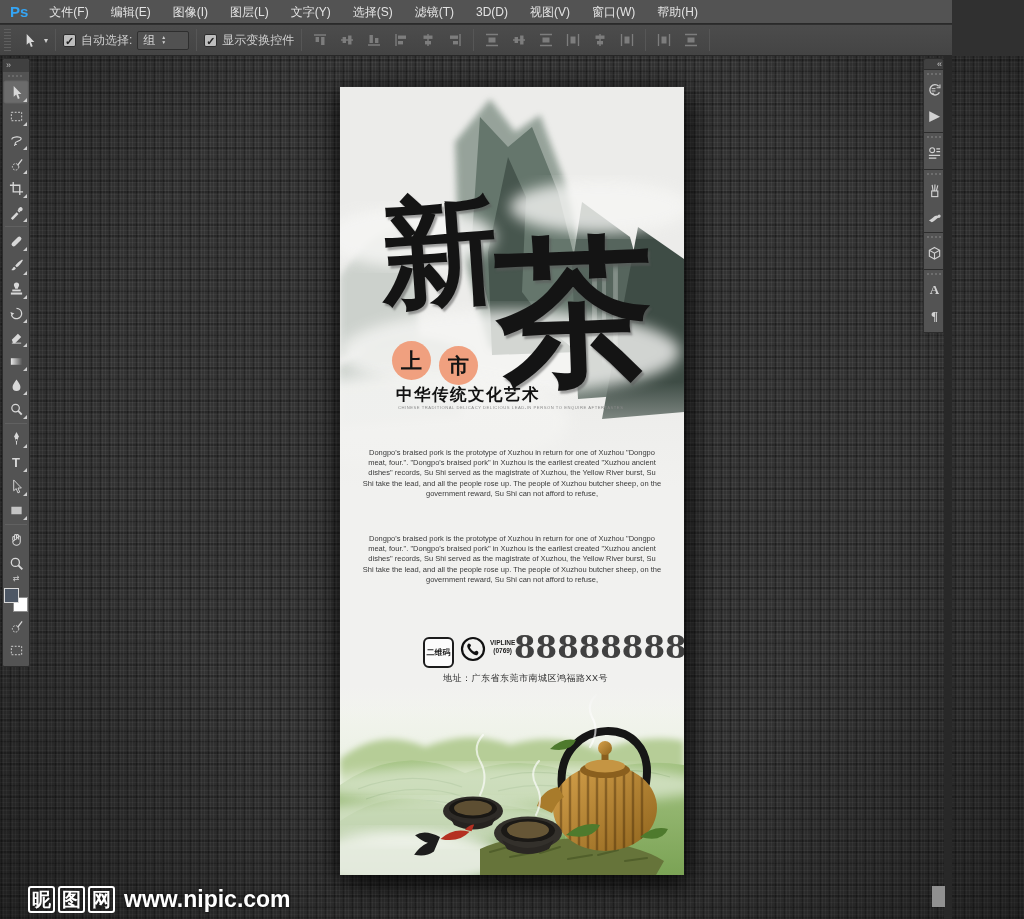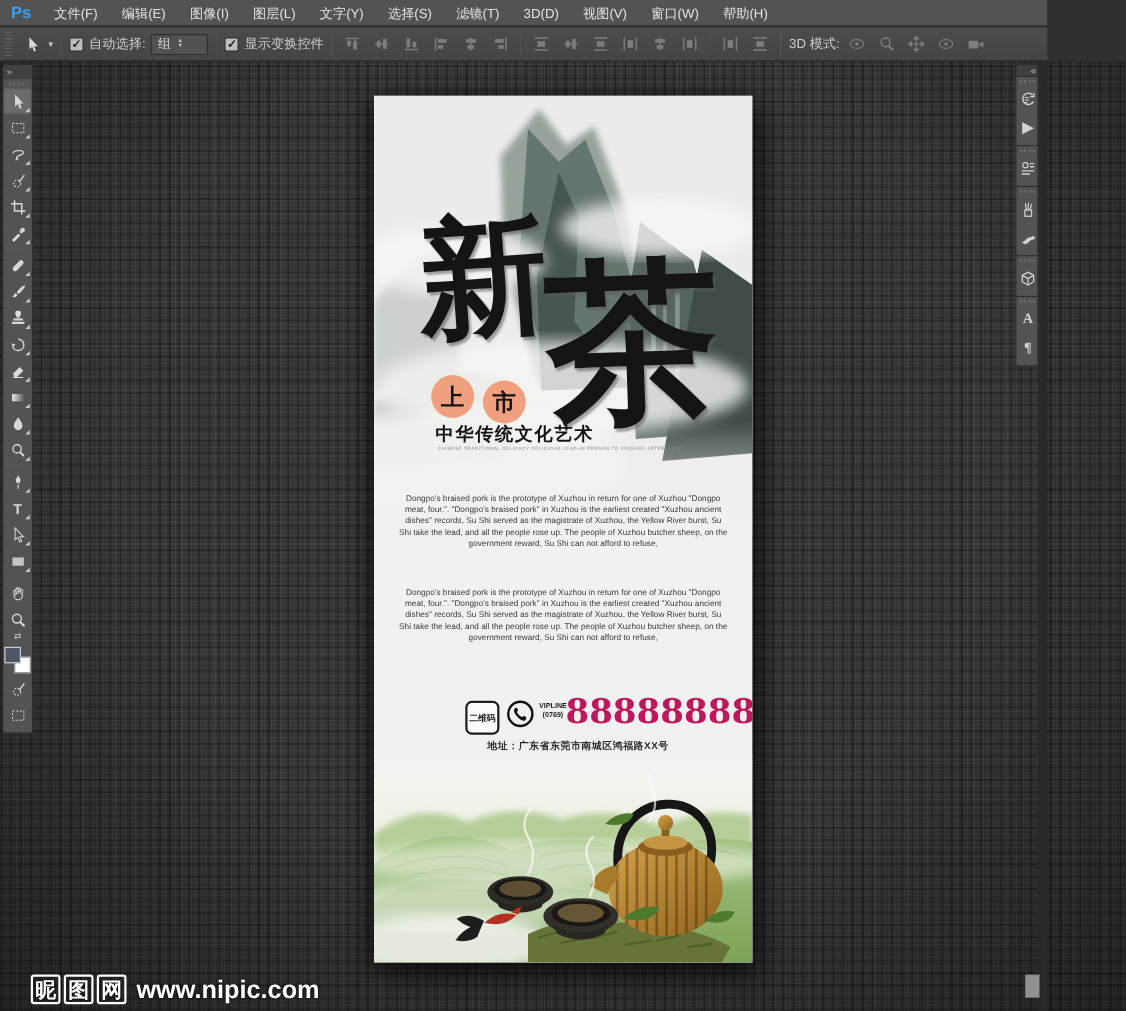--- a/index.html
+++ b/index.html
@@ -111,22 +111,22 @@
   .para-2 { top:447px; }
 
   .contact { position:absolute; left:0; top:545px; width:344px; }
   .qr-box { position:absolute; left:83px; top:5px; width:31px; height:31px; border:2px solid #1c1c1c;
     border-radius:6px; display:flex; align-items:center; justify-content:center; background:#fcfcfc; }
   .qr-box span { font-size:8px; font-weight:bold; color:#1c1c1c; letter-spacing:0; }
   .phone-ic { position:absolute; left:120px; top:4px; width:26px; height:26px; }
   .vip-block { position:absolute; left:150px; top:7px; font-size:6.5px; font-weight:bold; color:#1c1c1c;
     line-height:7.5px; text-align:center; }
   .phone-num { position:absolute; left:174px; top:-3px; font-size:31px; font-weight:bold;
-    font-family:"DejaVu Serif", serif; color:#be185d; letter-spacing:0; }
-  .addr { position:absolute; left:103px; top:40px; font-size:9px; font-weight:bold; color:#2e2e2e;
+    font-family:"DejaVu Serif", serif; color:#404040; letter-spacing:0; }
+  .addr { position:absolute; left:103px; top:40px; font-size:9px; font-weight:normal; color:#2e2e2e;
     letter-spacing:0.5px; white-space:nowrap; }
 
   
   .watermark { position:absolute; left:28px; bottom:6px; display:flex; align-items:center; gap:6px; z-index:8; }
   .wm-char { width:27px; height:27px; border:2px solid #fff; border-radius:3px; color:#fff;
     font-size:19px; font-weight:bold; display:flex; align-items:center; justify-content:center;
     text-shadow:0 0 3px rgba(0,0,0,.8); margin-right:-3px; }
   .wm-url { color:#fff; font-size:23px; font-weight:bold; text-shadow:0 0 4px rgba(0,0,0,.8); margin-left:6px; }
   .id-text { position:absolute; right:30px; bottom:14px; color:#c9c9c9; font-size:15px; z-index:8; }
   .corner-block { position:absolute; right:7px; bottom:12px; width:13px; height:21px;
@@ -373,48 +373,20 @@
             <use href="#i-dist"></use>
           </svg>
         </div>
       <div class="ico-btn">
           <svg style="transform:rotate(90deg)">
             <use href="#i-dist"></use>
           </svg>
         </div>
     </div>
     <div class="ob-sep"></div>
-    <div class="ob-group">
-      <span class="label-dim">3D 模式:</span>
-      <div class="ico-btn">
-          <svg>
-            <use href="#i-orbit"></use>
-          </svg>
-        </div>
-      <div class="ico-btn">
-          <svg>
-            <use href="#t-dodge"></use>
-          </svg>
-        </div>
-      <div class="ico-btn">
-          <svg>
-            <use href="#i-pan"></use>
-          </svg>
-        </div>
-      <div class="ico-btn">
-          <svg>
-            <use href="#i-orbit"></use>
-          </svg>
-        </div>
-      <div class="ico-btn">
-          <svg>
-            <use href="#i-cam"></use>
-          </svg>
-        </div>
-    </div>
   </div>
 
   <div class="canvas-area">
     <div class="canvas-vignette"></div>
   </div>
   <div class="right-gutter"></div>
 
   <div class="toolbar">
     <div class="tb-head">»</div>
     <div class="tb-grip">

